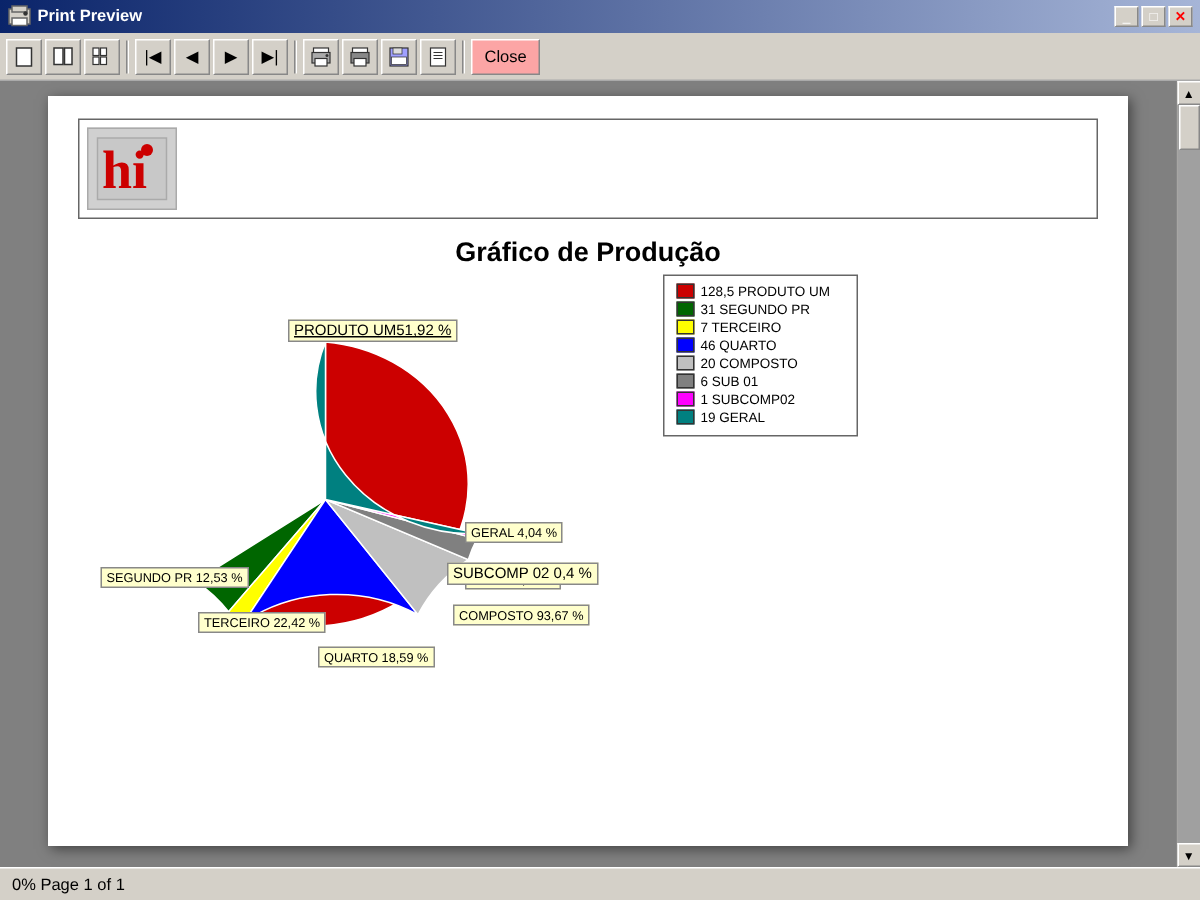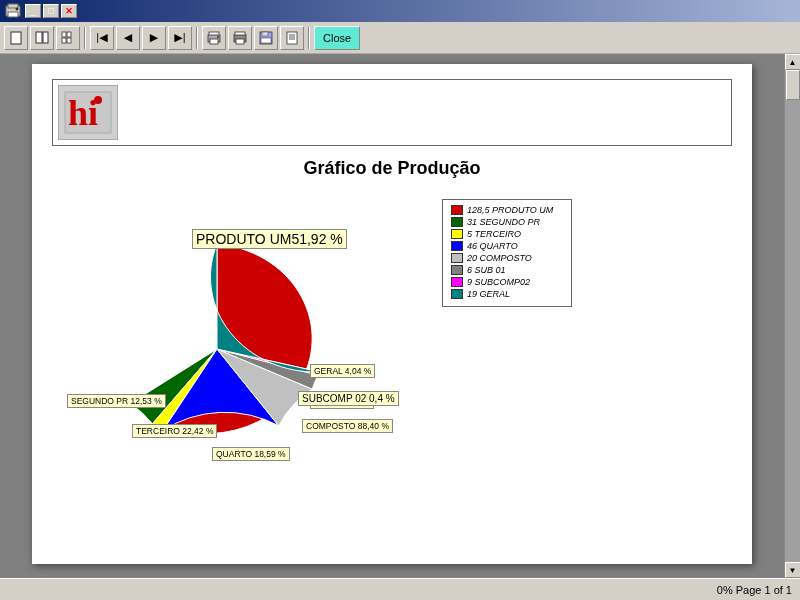--- a/index.html
+++ b/index.html
@@ -49,21 +49,21 @@
       cursor: pointer;
       font-size: 11px;
     }
     .toolbar-sep {
       width: 2px; height: 22px;
       border-left: 1px solid #888;
       border-right: 1px solid #fff;
       margin: 0 2px;
     }
     .close-btn-toolbar {
-      background: #5eead4;
+      background: #fca5a5;
       border: 1px solid #888;
       border-top-color: #fff;
       border-left-color: #fff;
       padding: 2px 8px;
       font-size: 11px;
       cursor: pointer;
       height: 24px;
     }
 
     
@@ -150,21 +150,21 @@
       font-weight: bold;
       flex: 1;
       text-align: center;
     }
 
     
     .chart-title {
       text-align: center;
       font-size: 18px;
       font-weight: bold;
-      margin-bottom: 20px;
+      margin-bottom: 4px;
     }
     .chart-subtitle {
       color: #0000cc;
       font-size: 11px;
       margin-bottom: 10px;
       margin-left: 10px;
     }
 
     
     .chart-area {
@@ -191,53 +191,52 @@
       border: 1px solid #666;
       padding: 5px 8px;
       font-size: 9px;
       margin-left: 10px;
       min-width: 130px;
     }
     .legend-item {
       display: flex;
       align-items: center;
       margin-bottom: 2px;
-      font-style: italic;
     }
     .legend-color {
       width: 12px; height: 10px;
       margin-right: 4px;
       flex-shrink: 0;
       border: 1px solid #333;
     }
 
     
     .status-bar {
       background: #d4d0c8;
       border-top: 1px solid #fff;
       height: 22px;
       display: flex;
       align-items: center;
       padding: 0 8px;
       font-size: 11px;
-      justify-content: flex-end;
     }
   </style>
 </head>
 <body>
 
 <div class="title-bar">
   <div class="title-bar-icon">
     <svg width="16" height="16" viewBox="0 0 16 16">
       <rect x="1" y="3" width="14" height="10" fill="#d4d0c8" stroke="#666" stroke-width="1"></rect>
       <rect x="3" y="1" width="10" height="4" fill="#d4d0c8" stroke="#666" stroke-width="1"></rect>
       <rect x="3" y="9" width="10" height="5" fill="white" stroke="#666" stroke-width="1"></rect>
       <circle cx="12" cy="6" r="1.5" fill="#333"></circle>
     </svg>
   </div>
+  <span class="title-bar-text">Print Preview</span>
   <div class="title-bar-buttons">
     <div class="tb-btn">_</div>
     <div class="tb-btn">□</div>
     <div class="tb-btn" style="background:#d4d0c8; color:red; font-weight:bold;">✕</div>
   </div>
 </div>
 
 <div class="toolbar">
   <div class="toolbar-btn" title="Single page">
     <svg width="14" height="14">
@@ -336,58 +335,58 @@
 
               <path d="M0,0 L95.2,40.1 A105,95 0 0,1 101,26.2 Z" fill="#808080" stroke="white" stroke-width="1"></path>
 
               <path d="M0,0 L101,26.2 A105,95 0 0,1 102.4,22.9 Z" fill="#ff00ff" stroke="white" stroke-width="1"></path>
 
               <path d="M0,0 L102.4,22.9 A105,95 0 0,1 0,-105 Z" fill="#008080" stroke="white" stroke-width="1"></path>
             </g>
           </svg>
 
           
-          <div class="pie-label" style="top:30px; left:140px; font-size:14px;">PRODUTO UM51,92 %</div>
+          <div class="pie-label" style="top:30px; left:140px; font-size:10px;text-decoration:underline;">PRODUTO UM51,92 %</div>
           <div class="pie-label" style="top:195px; left:15px; font-size:8.5px;">SEGUNDO PR 12,53 %</div>
           <div class="pie-label" style="top:225px; left:80px; font-size:8.5px;">TERCEIRO 22,42 %</div>
           <div class="pie-label" style="top:248px; left:160px; font-size:8.5px;">QUARTO 18,59 %</div>
-          <div class="pie-label" style="top:220px; left:250px; font-size:8.5px;">COMPOSTO 88,40 %</div>
+          <div class="pie-label" style="top:220px; left:250px; font-size:8.5px;">COMPOSTO 93,67 %</div>
           <div class="pie-label" style="top:196px; left:258px; font-size:8.5px;">SUB01 2,42 %</div>
           <div class="pie-label" style="top:180px; left:246px; font-size:10px;margin-top:12px;">SUBCOMP 02 0,4 %</div>
           <div class="pie-label" style="top:165px; left:258px; font-size:8.5px;">GERAL 4,04 %</div>
         </div>
 
         <div class="legend">
           <div class="legend-item">
             <div class="legend-color" style="background:#cc0000;"></div>
             <span>128,5 PRODUTO UM</span>
           </div>
           <div class="legend-item">
             <div class="legend-color" style="background:#006600;"></div>
             <span>31 SEGUNDO PR</span>
           </div>
           <div class="legend-item">
             <div class="legend-color" style="background:#ffff00;"></div>
-            <span>5 TERCEIRO</span>
+            <span>7 TERCEIRO</span>
           </div>
           <div class="legend-item">
             <div class="legend-color" style="background:#0000ff;"></div>
             <span>46 QUARTO</span>
           </div>
           <div class="legend-item">
             <div class="legend-color" style="background:#c0c0c0;"></div>
             <span>20 COMPOSTO</span>
           </div>
           <div class="legend-item">
             <div class="legend-color" style="background:#808080;"></div>
             <span>6 SUB 01</span>
           </div>
           <div class="legend-item">
             <div class="legend-color" style="background:#ff00ff;"></div>
-            <span>9 SUBCOMP02</span>
+            <span>1 SUBCOMP02</span>
           </div>
           <div class="legend-item">
             <div class="legend-color" style="background:#008080;"></div>
             <span>19 GERAL</span>
           </div>
         </div>
       </div>
     </div>
   </div>
 

